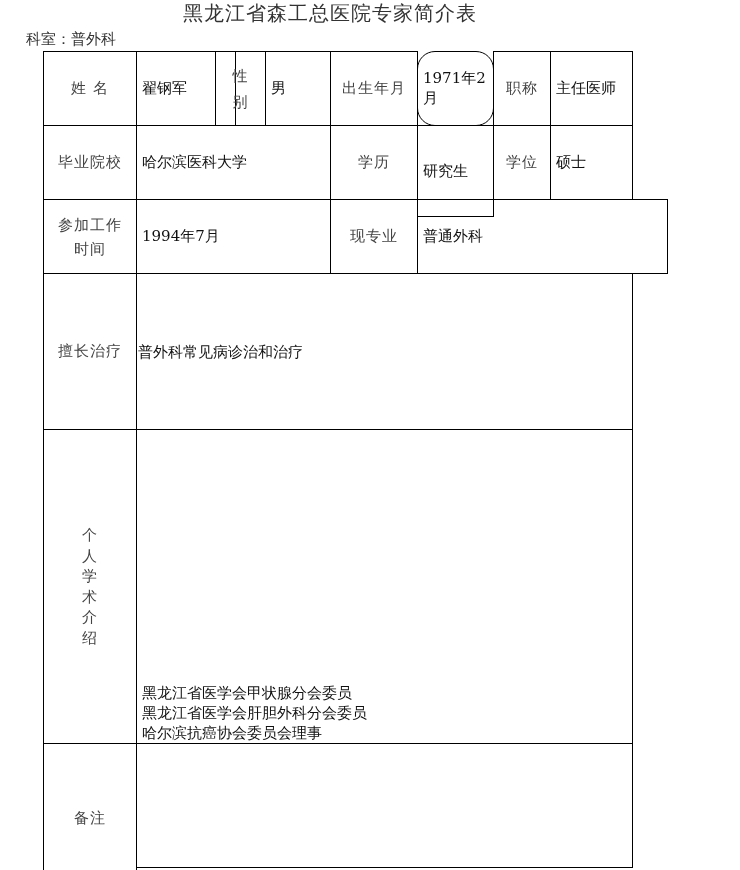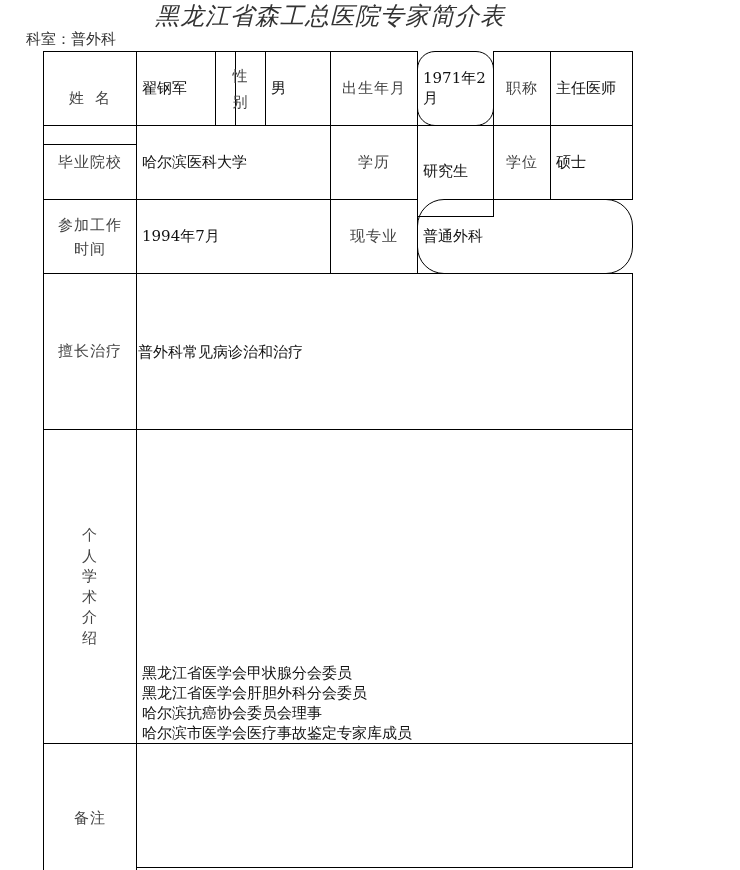--- a/index.html
+++ b/index.html
@@ -1,31 +1,31 @@
 <!DOCTYPE html>
 <html><head>
 <meta charset="utf-8">
 <style>
   html,body{margin:0;padding:0;background:#fff;}
   body{width:740px;height:870px;position:relative;overflow:hidden;font-family:"DejaVu Sans","Liberation Sans",sans-serif;color:#111;}
-  .title{position:absolute;left:0;top:0;width:660px;text-align:center;font-size:24px;letter-spacing:1px;color:#333;font-family:"DejaVu Serif",serif;font-style:italic;}
+  .title{position:absolute;left:0;top:0;width:660px;text-align:center;font-size:20px;letter-spacing:1px;color:#333;font-family:"DejaVu Serif",serif;}
   .dept{position:absolute;left:26px;top:30px;font-size:15px;color:#333;font-family:"DejaVu Serif",serif;}
   .cell{position:absolute;border:1px solid #000;box-sizing:border-box;display:flex;align-items:center;font-size:15px;}
   .lbl{justify-content:center;text-align:center;color:#444;font-family:"DejaVu Serif",serif;letter-spacing:1px;}
   .val{justify-content:flex-start;padding-left:5px;}
   .ml{display:block;line-height:20px;}
   .vert{flex-direction:column;line-height:26px;}
 </style>
 </head>
 <body>
 
 <div class="title">黑龙江省森工总医院专家简介表</div>
 <div class="dept">科室：普外科</div>
 
-<div class="cell lbl" style="left:43px;top:51px;width:94px;height:94px;font-family:Liberation Mono, monospace;">姓  名</div>
+<div class="cell lbl" style="left:43px;top:51px;width:94px;height:75px;">姓  名</div>
 <div class="cell val" style="left:136px;top:51px;width:100px;height:75px;">翟钢军</div>
 <div class="cell lbl vert" style="left:215px;top:51px;width:51px;height:75px;">
   <span>性</span>
   <span>别</span>
 </div>
 <div class="cell val" style="left:265px;top:51px;width:66px;height:75px;">男</div>
 <div class="cell lbl" style="left:330px;top:51px;width:88px;height:75px;">出生年月</div>
 <div class="cell val ml" style="left:417px;top:51px;width:77px;height:75px;padding-top:16px;font-family:'DejaVu Serif',serif;border-radius:18px;">
   <div>1971年2</div>
   <div>月</div>
@@ -39,36 +39,35 @@
 <div class="cell val" style="left:417px;top:125px;width:77px;height:92px;">研究生</div>
 <div class="cell lbl" style="left:493px;top:125px;width:58px;height:75px;">学位</div>
 <div class="cell val" style="left:550px;top:125px;width:83px;height:75px;">硕士</div>
 
 <div class="cell lbl vert" style="left:43px;top:199px;width:94px;height:75px;line-height:24px;">
   <span>参加工作</span>
   <span>时间</span>
 </div>
 <div class="cell val" style="left:136px;top:199px;width:195px;height:75px;font-family:'DejaVu Serif',serif;">1994年7月</div>
 <div class="cell lbl" style="left:330px;top:199px;width:88px;height:75px;">现专业</div>
-<div class="cell val" style="left:417px;top:199px;width:216px;height:75px;border-radius:27px;">普通外科</div>
+<div class="cell val" style="left:417px;top:199px;width:251px;height:75px;">普通外科</div>
 
 <div class="cell lbl" style="left:43px;top:273px;width:94px;height:157px;">擅长治疗</div>
 <div class="cell" style="left:136px;top:273px;width:497px;height:157px;flex-direction:column;align-items:flex-start;justify-content:center;line-height:20px;padding-left:1px;">
   <div>普外科常见病诊治和治疗</div>
 </div>
 
 <div class="cell lbl vert" style="left:43px;top:429px;width:94px;height:315px;line-height:20.5px;">
   <span>个</span>
   <span>人</span>
   <span>学</span>
   <span>术</span>
   <span>介</span>
   <span>绍</span>
 </div>
 <div class="cell" style="left:136px;top:429px;width:497px;height:315px;flex-direction:column;align-items:flex-start;justify-content:flex-end;line-height:20px;padding-left:5px;">
   <div>黑龙江省医学会甲状腺分会委员</div>
   <div>黑龙江省医学会肝胆外科分会委员</div>
   <div>哈尔滨抗癌协会委员会理事</div>
-  <div>哈尔滨市医学会医疗事故鉴定专家库成员</div>
 </div>
 
 <div class="cell lbl" style="left:43px;top:743px;width:94px;height:150px;">备注</div>
 <div class="cell val" style="left:136px;top:743px;width:497px;height:125px;"></div>
 
 </body></html>

